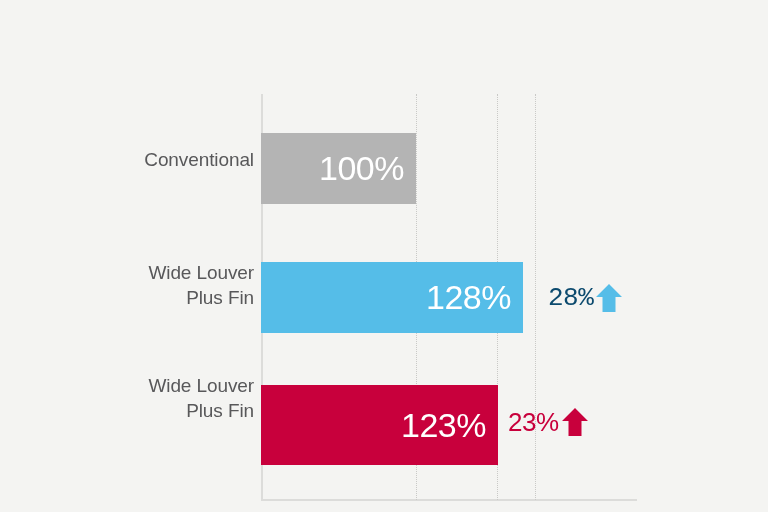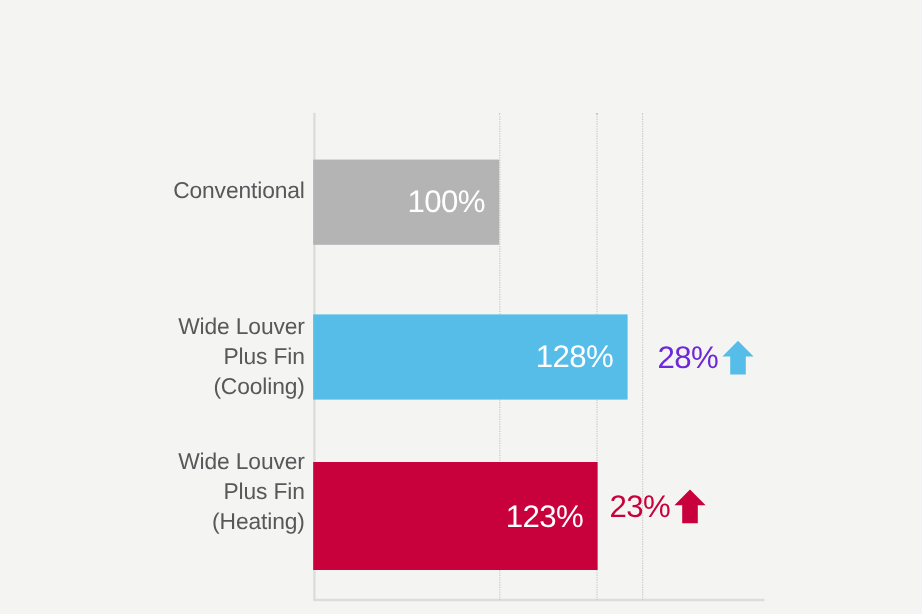--- a/index.html
+++ b/index.html
@@ -74,21 +74,21 @@
     left: 261px;
     display: flex;
     align-items: center;
     justify-content: flex-end;
     box-sizing: border-box;
     padding-right: 12px;
   }
 
   .bar-value {
     color: #ffffff;
-    font-size: 26px;
+    font-size: 34px;
     letter-spacing: -0.5px;
     white-space: nowrap;
   }
 
   .delta-group {
     position: absolute;
     display: flex;
     align-items: center;
     gap: 2px;
     white-space: nowrap;
@@ -133,40 +133,38 @@
     </div>
     <div class="bar" style="top:85px; height:71px; width:155px; background:#b4b4b4;">
       <span class="bar-value">100%</span>
     </div>
   </div>
 
   <div class="bar-row">
     <div class="row-label" style="top:212px;">
       <div>Wide Louver</div>
       <div>Plus Fin</div>
-      <div>(Cooling)</div>
     </div>
     <div class="bar" style="top:214px; height:71px; width:262px; background:#55bde8;">
       <span class="bar-value">128%</span>
     </div>
     <div class="delta-group" style="left:548px; top:234px;">
-      <span class="delta-value" style="color:#6d28d9;">28%</span>
+      <span class="delta-value" style="color:#0c4a6e;font-family:Liberation Mono, monospace;">28%</span>
       <svg class="arrow-up" width="28" height="32" viewBox="0 0 28 32" aria-hidden="true">
         <path d="M14 2 L27 15 L20.5 15 L20.5 30 L7.5 30 L7.5 15 L1 15 Z" fill="#55bde8"></path>
       </svg>
     </div>
   </div>
 
   <div class="bar-row">
     <div class="row-label" style="top:325px;">
       <div>Wide Louver</div>
       <div>Plus Fin</div>
-      <div>(Heating)</div>
     </div>
-    <div class="bar" style="top:337px; height:90px; width:237px; background:#c8003c;">
+    <div class="bar" style="top:337px; height:80px; width:237px; background:#c8003c;">
       <span class="bar-value">123%</span>
     </div>
     <div class="delta-group" style="left:508px; top:358px;align-items:center;">
       <span class="delta-value" style="color:#c8003c;">23%</span>
       <svg class="arrow-up" width="28" height="32" viewBox="0 0 28 32" aria-hidden="true">
         <path d="M14 2 L27 15 L20.5 15 L20.5 30 L7.5 30 L7.5 15 L1 15 Z" fill="#c8003c"></path>
       </svg>
     </div>
   </div>
 

